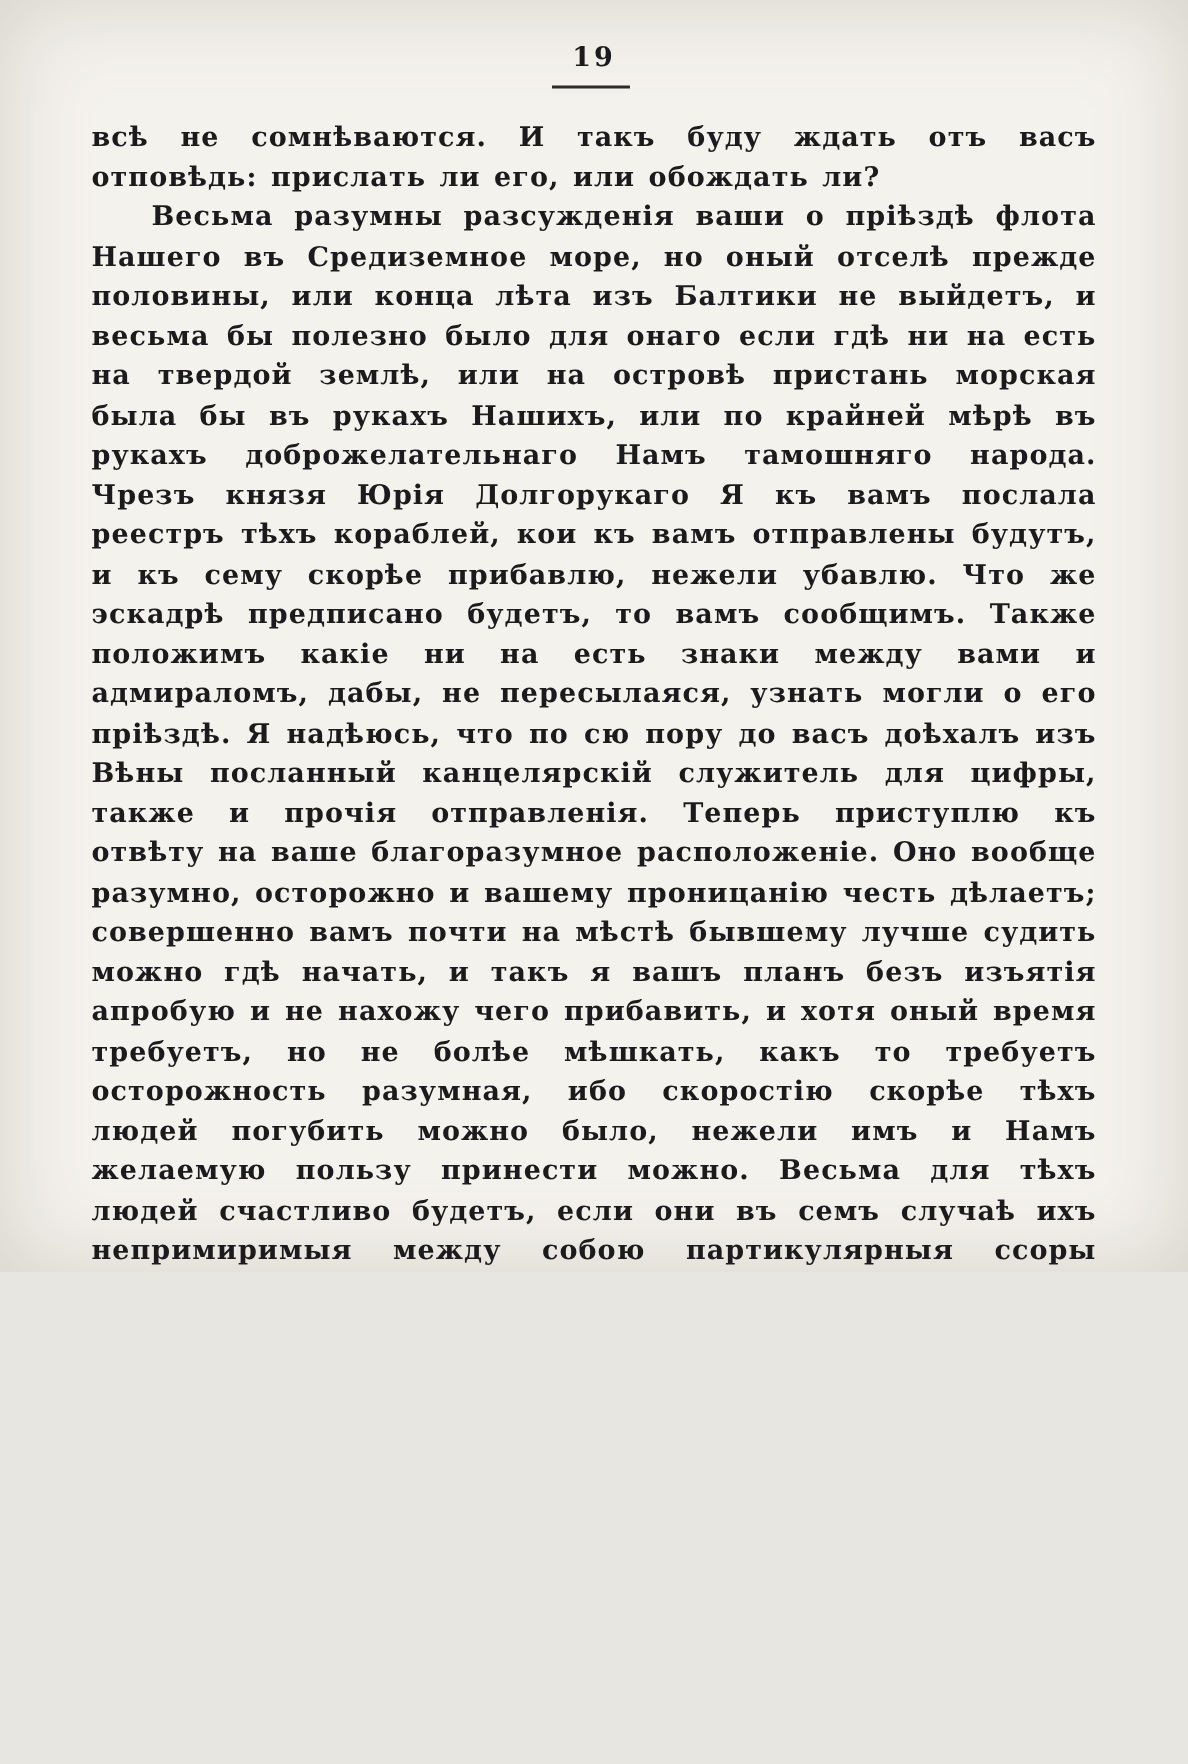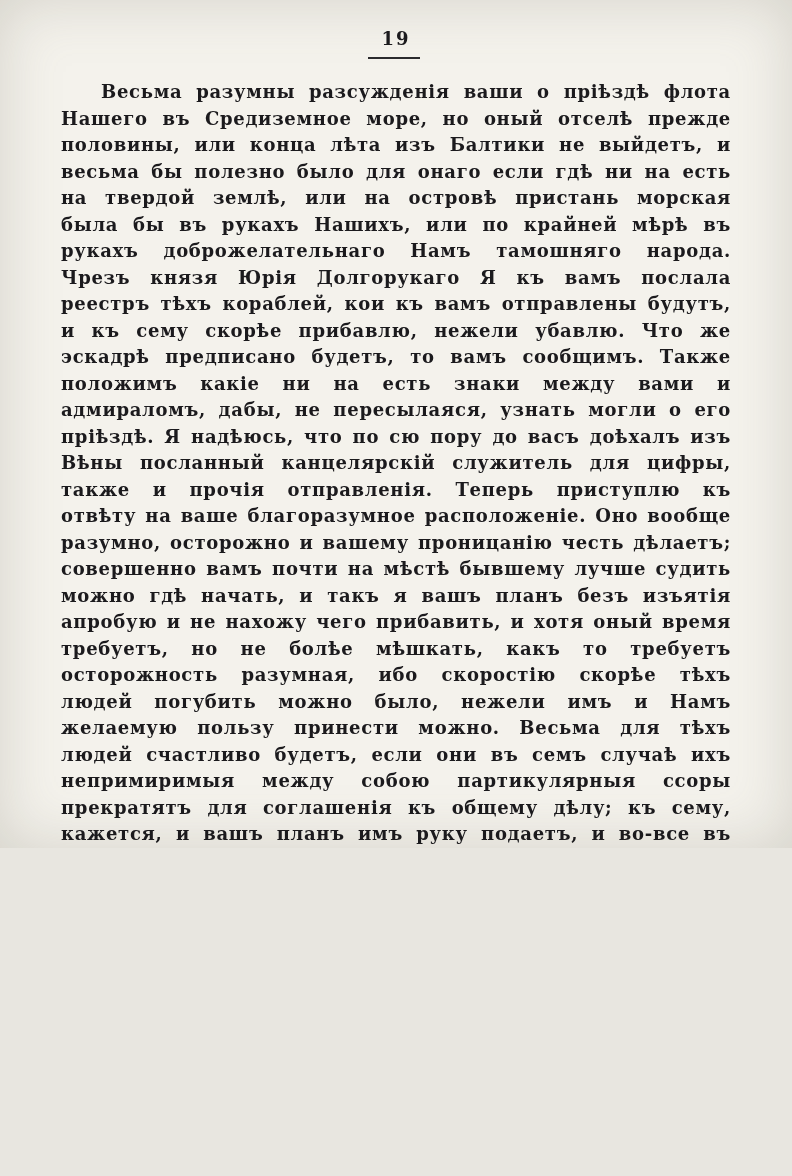--- a/index.html
+++ b/index.html
@@ -72,18 +72,19 @@
 </head>
 <body>
 
 <div class="page">
 
   <div class="page-number">19</div>
 
   <div class="page-number-rule"></div>
 
   <div class="text-block">
+    <p>всѣ не сомнѣваются. И такъ буду ждать отъ васъ отповѣдь: прислать ли его, или обождать ли?</p>
     <p class="para-indent">Весьма разумны разсужденія ваши о пріѣздѣ флота Нашего въ Средиземное море, но оный отселѣ прежде половины, или конца лѣта изъ Балтики не выйдетъ, и весьма бы полезно было для онаго если гдѣ ни на есть на твердой землѣ, или на островѣ пристань морская была бы въ рукахъ Нашихъ, или по крайней мѣрѣ въ рукахъ доброжелательнаго Намъ тамошняго народа. Чрезъ князя Юрія Долгорукаго Я къ вамъ послала реестръ тѣхъ кораблей, кои къ вамъ отправлены будутъ, и къ сему скорѣе прибавлю, нежели убавлю. Что же эскадрѣ предписано будетъ, то вамъ сообщимъ. Также положимъ какіе ни на есть знаки между вами и адмираломъ, дабы, не пересылаяся, узнать могли о его пріѣздѣ. Я надѣюсь, что по сю пору до васъ доѣхалъ изъ Вѣны посланный канцелярскій служитель для цифры, также и прочія отправленія. Теперь приступлю къ отвѣту на ваше благоразумное расположеніе. Оно вообще разумно, осторожно и вашему проницанію честь дѣлаетъ; совершенно вамъ почти на мѣстѣ бывшему лучше судить можно гдѣ начать, и такъ я вашъ планъ безъ изъятія апробую и не нахожу чего прибавить, и хотя оный время требуетъ, но не болѣе мѣшкать, какъ то требуетъ осторожность разумная, ибо скоростію скорѣе тѣхъ людей погубить можно было, нежели имъ и Намъ желаемую пользу принести можно. Весьма для тѣхъ людей счастливо будетъ, если они въ семъ случаѣ ихъ непримиримыя между собою партикулярныя ссоры прекратятъ для соглашенія къ общему дѣлу; къ сему, кажется, и вашъ планъ имъ руку подаетъ, и во-все въ немъ человѣколюбіе блистаетъ. Греки нашего закона, венеціанскіе подданные, прислали изъ Тріеста въ Вѣну къ князю Голицыну письмо, подписанное болѣе десятью человѣками, съ тѣмъ, что они съ своими кораблями готовы набѣги дѣлать на турецкія суда и подданныхъ, и чтобъ отъ меня имъ на то дано было дозволеніе. Но я на сіе не поступила по сіе время для того, что опасаюсь, что они въ грабежѣ своемъ не сдѣлаютъ различія между единовѣрныхъ и Нашихъ и прочихъ турецкихъ подданныхъ; большое же число кораблей, кои ходятъ въ Архипелагіи, всѣ суть греческіе, а турецкихъ гораздо меньше; о семъ прошу мнѣ дать знать вашего мнѣнія, а до тѣхъ поръ обожду, и думаю, что когда Нашъ флотъ туда пріѣдетъ, тогда сихъ арматорскихъ судовъ всегда еще можно будетъ употребить съ пользою. Чаю и ревеню приказала къ вамъ отправить, также ново-</p>
   </div>
 
   <div class="footer-mark">2*</div>
 
 </div>
 
 </body></html>

